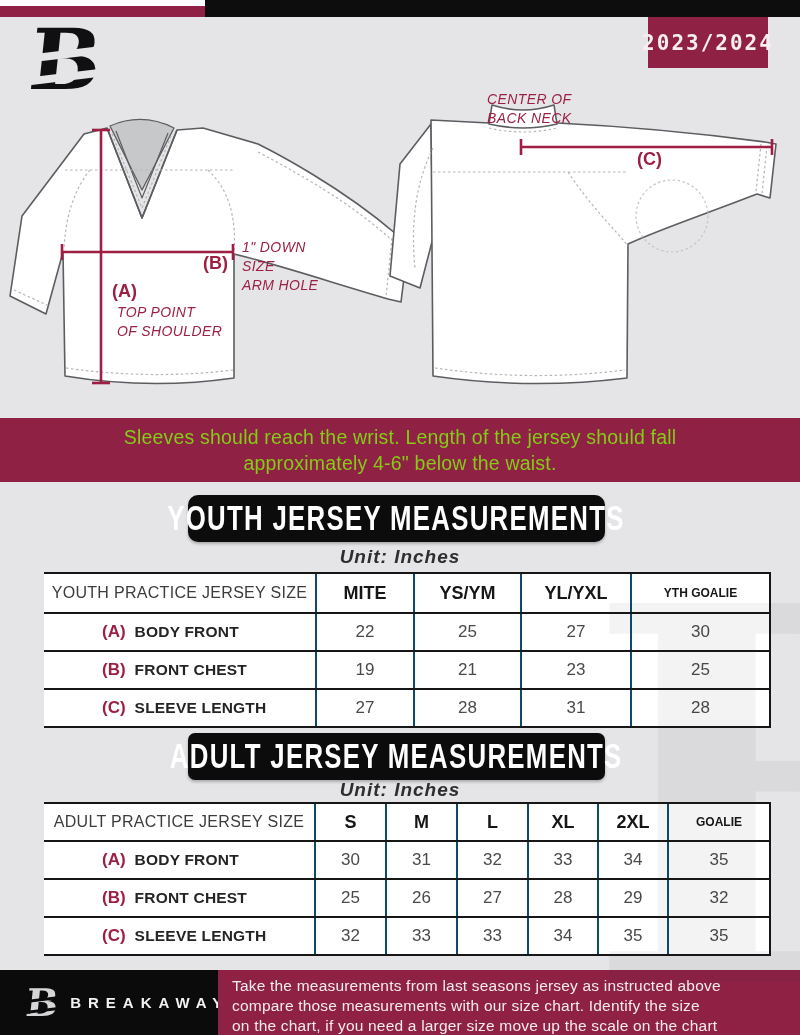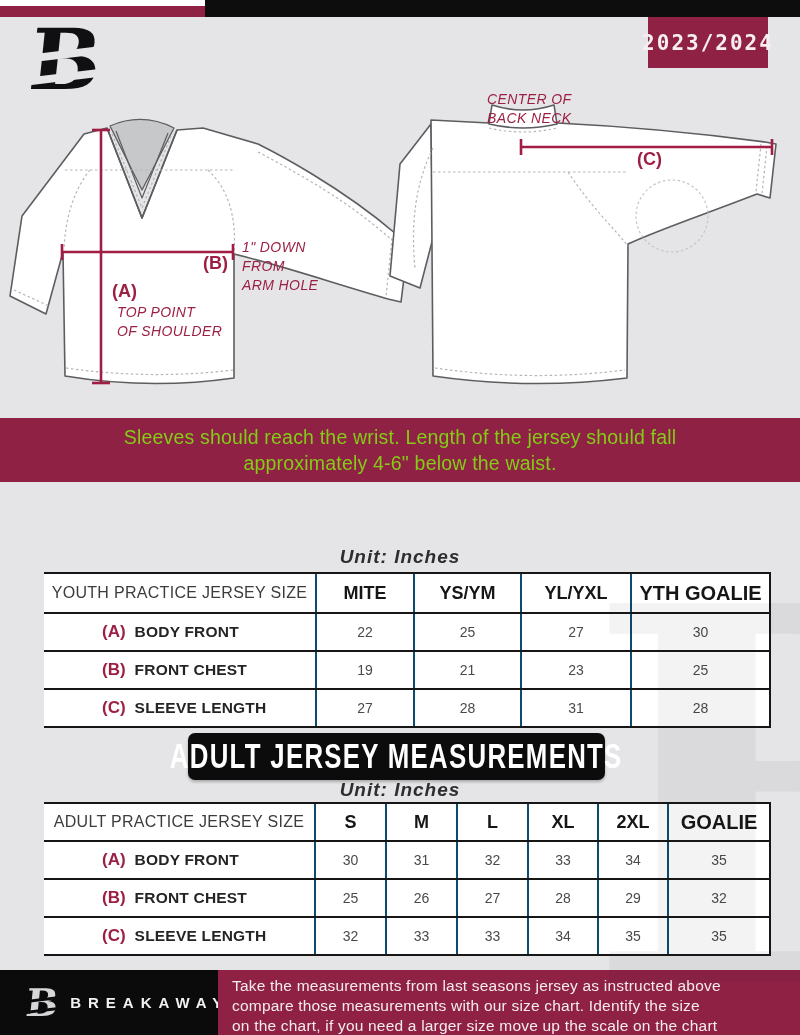--- a/index.html
+++ b/index.html
@@ -48,22 +48,22 @@
         letter-spacing:1px;color:#2e2e2e;}
 
   
   table.size-table{position:absolute;left:44px;width:726px;table-layout:fixed;border-collapse:collapse;}
   table.size-table td{background:#ffffff;border-top:2px solid #161616;border-bottom:2px solid #161616;
                       overflow:hidden;white-space:nowrap;}
   table.size-table td + td{border-left:2px solid #0c4a6e;}
   table.size-table td:last-child{border-right:2px solid #161616;}
   td.h-first{text-align:center;font-size:16px;color:#3c3c3c;letter-spacing:.3px;}
   td.h-size{text-align:center;font-size:18px;font-weight:700;color:#161616;}
-  td.h-size.small{font-size:20px;}
-  td.num{text-align:center;font-size:14px;color:#4a4a4a;}
+  td.h-size.small{font-size:12px;}
+  td.num{text-align:center;font-size:17px;color:#4a4a4a;}
   td.rowlabel{padding-left:58px;}
   td.rowlabel .key{font-size:17px;font-weight:700;margin-right:9px;}
   td.rowlabel .lbl{font-size:15.5px;font-weight:600;color:#242424;letter-spacing:.2px;}
 
   
   #watermark{left:585px;top:540px;font-family:"DejaVu Serif",serif;font-weight:bold;
              font-size:520px;line-height:1;color:rgba(45,45,55,.055);z-index:6;pointer-events:none;}
 
   
   #footer-black{left:0;top:970px;width:218px;height:65px;background:#0b0b0c;display:flex;
@@ -150,34 +150,37 @@
   </svg>
 
   <div class="abs ann-label" style="left:112px;top:281px;color:#9c2044;">(A)</div>
   <div class="abs ann-text" style="left:117px;top:303px;color:#9c2044;">
     <div>TOP POINT</div>
     <div>OF SHOULDER</div>
   </div>
   <div class="abs ann-label" style="left:203px;top:253px;color:#9c2044;">(B)</div>
   <div class="abs ann-text" style="left:242px;top:238px;color:#9c2044;">
     <div>1" DOWN</div>
-    <div>FROM</div>
+    <div>SIZE</div>
     <div>ARM HOLE</div>
   </div>
   <div class="abs ann-label" style="left:637px;top:149px;color:#9c2044;">(C)</div>
   <div class="abs ann-text" style="left:487px;top:90px;color:#9c2044;text-align:right;">
     <div>CENTER OF</div>
     <div>BACK NECK</div>
   </div>
 
   <div class="abs" id="notice" style="background:#8e2144;">
     <div>Sleeves should reach the wrist. Length of the jersey should fall</div>
     <div>approximately 4-6" below the waist.</div>
   </div>
 
+  <div class="abs sec-banner" style="top:495px;">
+    <span class="t">YOUTH JERSEY MEASUREMENTS</span>
+  </div>
   <div class="abs unit" style="top:546px;">Unit: Inches</div>
 
   <table class="size-table" style="top:572px;">
     <colgroup>
         <col style="width:272px">
         <col style="width:98px">
         <col style="width:107px">
         <col style="width:110px">
         <col style="width:139px">
       </colgroup>

